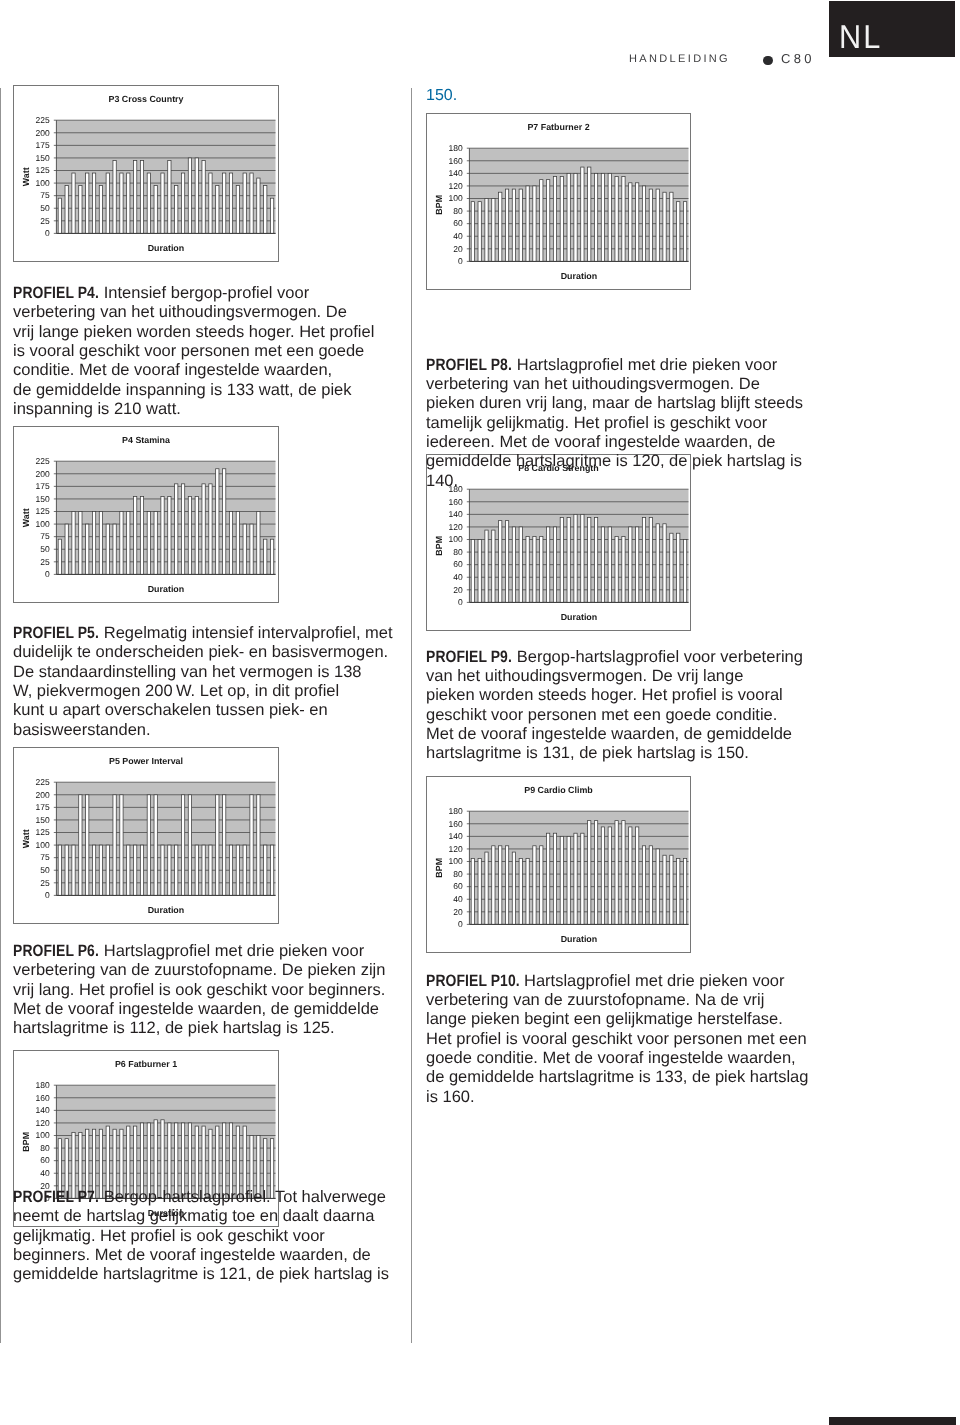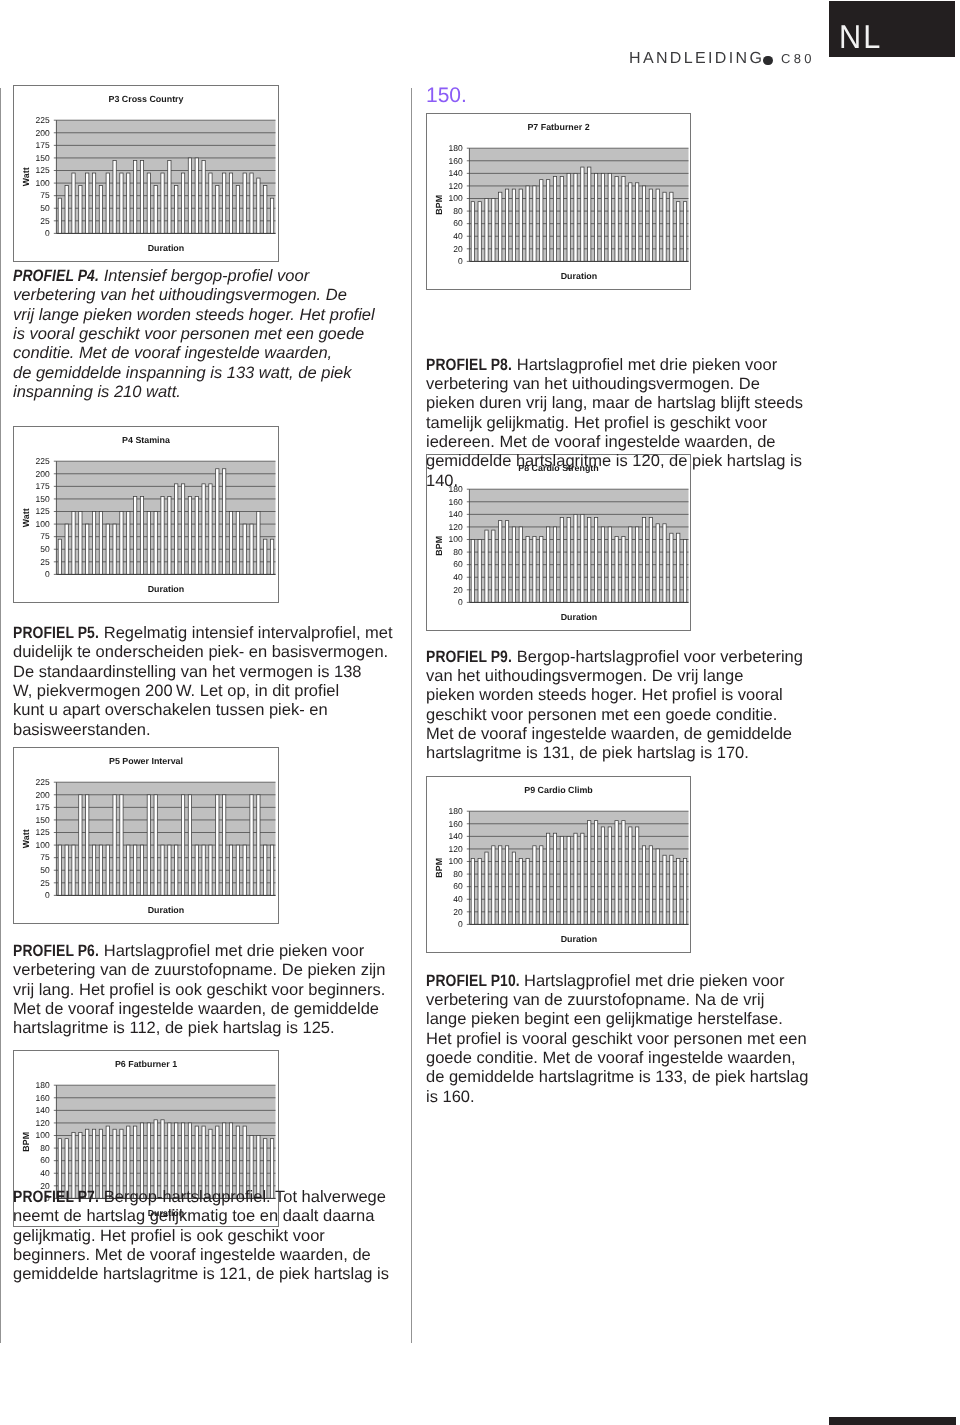--- a/index.html
+++ b/index.html
@@ -2,21 +2,21 @@
 <html><head>
 <meta charset="utf-8">
 <style>
   html,body{margin:0;padding:0;background:#fff;}
   *{-webkit-font-smoothing:antialiased;}
   svg text{-webkit-font-smoothing:antialiased;}
   body{width:960px;height:1425px;font-family:"Liberation Sans",sans-serif;color:#231f20;
        -webkit-font-smoothing:antialiased;text-rendering:geometricPrecision;}
   #page{position:relative;width:960px;height:1425px;overflow:hidden;background:#fff;}
 
-  .hdr-text{position:absolute;left:629px;top:52.0px;font-size:16px;letter-spacing:2.35px;
+  .hdr-text{position:absolute;left:629px;top:52.0px;font-size:11px;letter-spacing:2.35px;
             color:#3b3b3d;white-space:nowrap;line-height:14px;}
   .hdr-bullet{position:absolute;left:763px;top:55.5px;width:9.6px;height:9.6px;border-radius:50%;
               background:#2b2b2d;}
   .hdr-c80{position:absolute;left:781px;top:52.0px;font-size:13px;letter-spacing:3.35px;
            color:#3b3b3d;white-space:nowrap;line-height:14px;}
   .lang-box{position:absolute;left:829px;top:1px;width:126px;height:56px;background:#231f20;}
   .lang-box span{position:absolute;left:10px;top:18.5px;font-size:33px;letter-spacing:2.2px;
                  color:#f2f2f2;font-weight:400;line-height:33px;
                  transform:scaleX(0.93);transform-origin:0 0;}
 
@@ -27,21 +27,21 @@
   .pagenum span{position:absolute;left:38px;top:6.0px;font-size:18px;color:#f2f2f2;
                 letter-spacing:0.5px;line-height:18px;}
 
   .para{position:absolute;font-size:16.5px;line-height:19.35px;color:#231f20;white-space:pre;}
   .para .lbl{font-weight:700;display:inline-block;transform:scaleX(0.845);
              transform-origin:0 50%;letter-spacing:0.1px;}
   .para .lbl.l11{margin-right:-15.5px;}
   .para .lbl.l12{margin-right:-17.5px;}
   .col-l{left:13px;}
   .col-r{left:426px;}
-  .contd{position:absolute;font-size:21px;line-height:19.35px;color:#8b5cf6;}
+  .contd{position:absolute;font-size:16px;line-height:19.35px;color:#0369a1;}
 
   .chart{position:absolute;border:1px solid #767676;background:#fff;box-sizing:border-box;}
 </style>
 </head>
 <body>
 
 <div id="page">
   <div class="lang-box">
       <span>NL</span>
     </div>
@@ -534,21 +534,21 @@
         <text x="35.8" y="97.59" font-family="Liberation Sans, sans-serif" font-size="8.5" fill="#111111" text-anchor="end" dominant-baseline="middle">80</text>
         <text x="35.8" y="85.01" font-family="Liberation Sans, sans-serif" font-size="8.5" fill="#111111" text-anchor="end" dominant-baseline="middle">100</text>
         <text x="35.8" y="72.43" font-family="Liberation Sans, sans-serif" font-size="8.5" fill="#111111" text-anchor="end" dominant-baseline="middle">120</text>
         <text x="35.8" y="59.86" font-family="Liberation Sans, sans-serif" font-size="8.5" fill="#111111" text-anchor="end" dominant-baseline="middle">140</text>
         <text x="35.8" y="47.28" font-family="Liberation Sans, sans-serif" font-size="8.5" fill="#111111" text-anchor="end" dominant-baseline="middle">160</text>
         <text x="35.8" y="34.70" font-family="Liberation Sans, sans-serif" font-size="8.5" fill="#111111" text-anchor="end" dominant-baseline="middle">180</text>
         <text x="15" y="90.80" font-family="Liberation Sans, sans-serif" font-size="8.9" font-weight="bold" fill="#1a1a1a" text-anchor="middle" transform="rotate(-90 15 90.80)">BPM</text>
         <text x="151.95" y="164.70000000000002" font-family="Liberation Sans, sans-serif" font-size="8.9" font-weight="bold" fill="#1a1a1a" text-anchor="middle">Duration</text>
         <text x="131.50" y="15.5" font-family="Liberation Sans, sans-serif" font-size="8.9" font-weight="bold" fill="#1a1a1a" text-anchor="middle">P9 Cardio Climb</text>
       </svg></div>
-  <div class="para col-l" style="top:267px;font-style:italic;"><span class="lbl l11">PROFIEL P4.</span><span> Intensief bergop-profiel voor
+  <div class="para col-l" style="top:284px;"><span class="lbl l11">PROFIEL P4.</span><span> Intensief bergop-profiel voor
 verbetering van het uithoudingsvermogen. De
 vrij lange pieken worden steeds hoger. Het profiel
 is vooral geschikt voor personen met een goede
 conditie. Met de vooraf ingestelde waarden,
 de gemiddelde inspanning is 133 watt, de piek
 inspanning is 210 watt.</span></div>
   <div class="para col-l" style="top:624px;"><span class="lbl l11">PROFIEL P5.</span><span> Regelmatig intensief intervalprofiel, met
 duidelijk te onderscheiden piek- en basisvermogen.
 De standaardinstelling van het vermogen is 138
 W, piekvermogen 200 W. Let op, in dit profiel
@@ -569,21 +569,21 @@
 pieken duren vrij lang, maar de hartslag blijft steeds
 tamelijk gelijkmatig. Het profiel is geschikt voor
 iedereen. Met de vooraf ingestelde waarden, de
 gemiddelde hartslagritme is 120, de piek hartslag is
 140.</span></div>
   <div class="para col-r" style="top:647.5px;"><span class="lbl l11">PROFIEL P9.</span><span> Bergop-hartslagprofiel voor verbetering
 van het uithoudingsvermogen. De vrij lange
 pieken worden steeds hoger. Het profiel is vooral
 geschikt voor personen met een goede conditie.
 Met de vooraf ingestelde waarden, de gemiddelde
-hartslagritme is 131, de piek hartslag is 170.</span></div>
+hartslagritme is 131, de piek hartslag is 150.</span></div>
   <div class="para col-r" style="top:971.5px;"><span class="lbl l12">PROFIEL P10.</span><span> Hartslagprofiel met drie pieken voor
 verbetering van de zuurstofopname. Na de vrij
 lange pieken begint een gelijkmatige herstelfase.
 Het profiel is vooral geschikt voor personen met een
 goede conditie. Met de vooraf ingestelde waarden,
 de gemiddelde hartslagritme is 133, de piek hartslag
 is 160.</span></div>
   <div class="pagenum">
       <span>43</span>
     </div>

